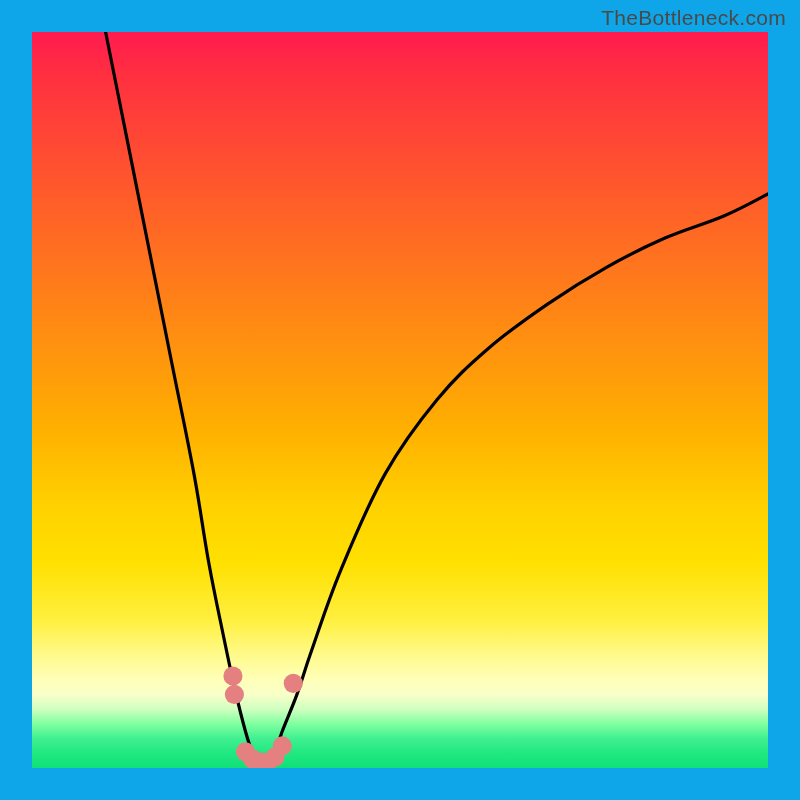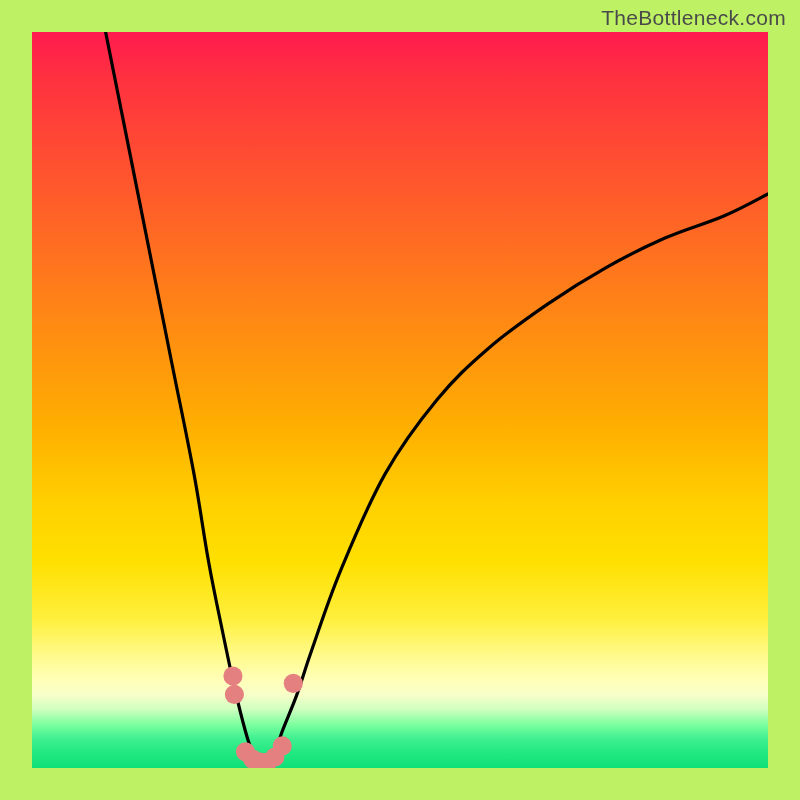--- a/index.html
+++ b/index.html
@@ -10,21 +10,21 @@
     background: #000;
     position: relative;
     font-family: Arial, sans-serif;
   }
   .frame {
     position: absolute;
     top: 0;
     left: 0;
     width: 800px;
     height: 800px;
-    background: #bef264;
+    background: #0ea5e9;
     text-align: center;
   }
   .plot-area {
     position: absolute;
     top: 32px;
     left: 32px;
     width: 736px;
     height: 736px;
     overflow: hidden;
   }

